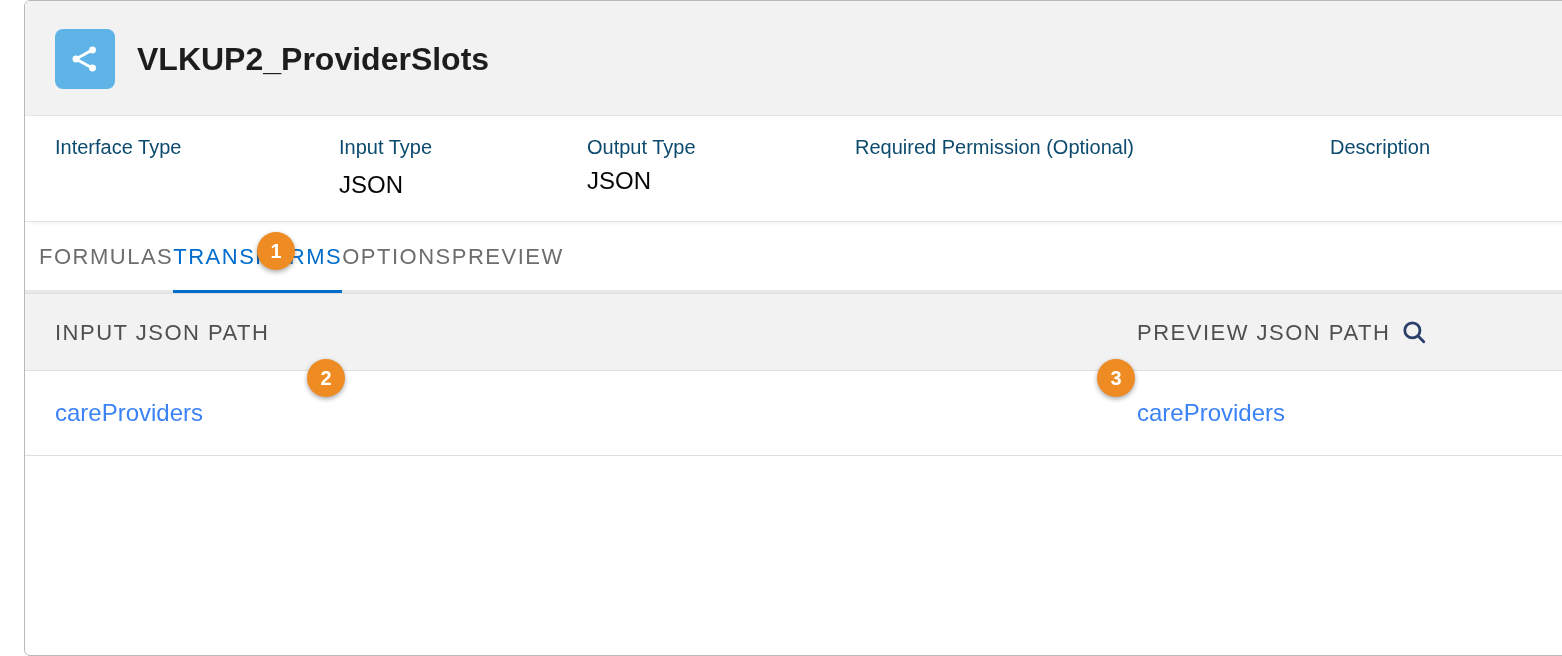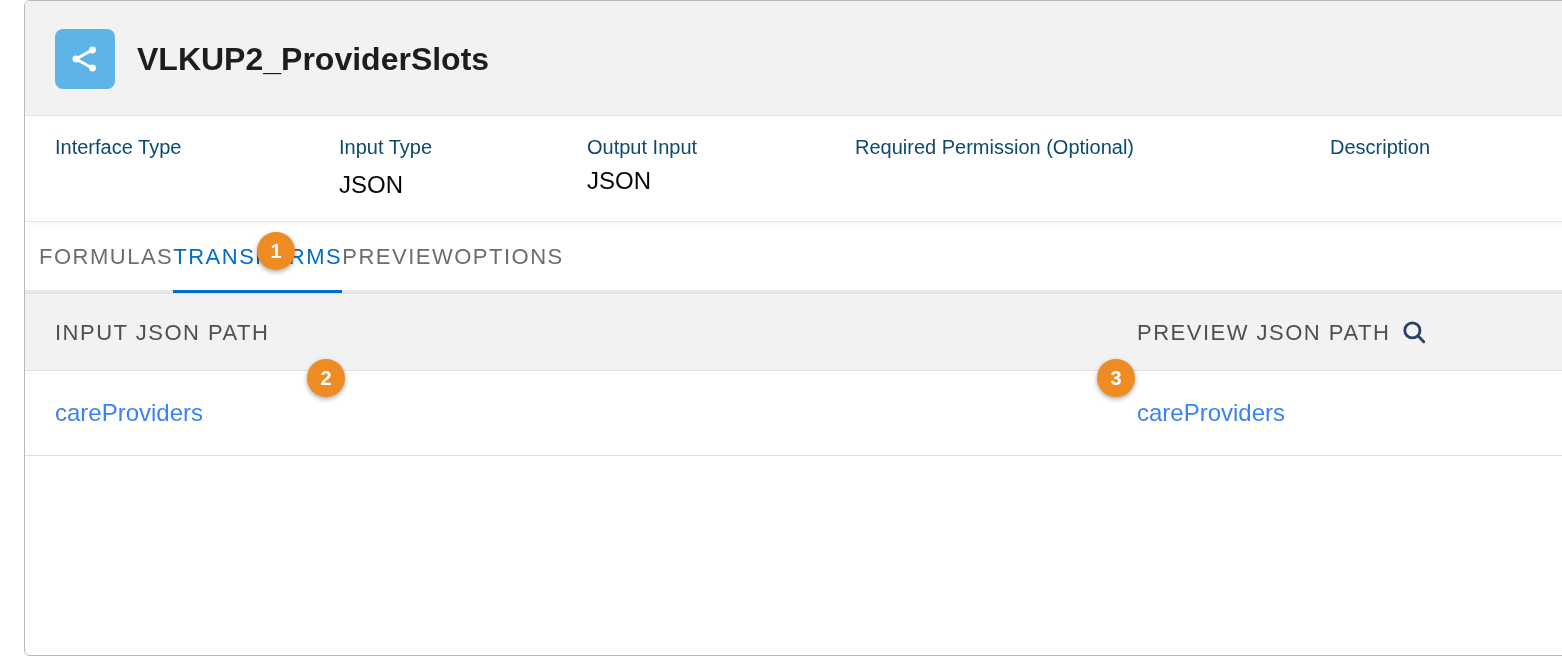--- a/index.html
+++ b/index.html
@@ -66,36 +66,36 @@
 
   <div class="meta">
     <div class="meta-col c1">
       <span class="meta-label">Interface Type</span>
     </div>
     <div class="meta-col c2">
       <span class="meta-label">Input Type</span>
       <span class="meta-value">JSON</span>
     </div>
     <div class="meta-col c3">
-      <span class="meta-label">Output Input</span>
+      <span class="meta-label">Output Type</span>
       <span class="meta-value">JSON</span>
     </div>
     <div class="meta-col c4">
       <span class="meta-label">Required Permission (Optional)</span>
     </div>
     <div class="meta-col c5">
       <span class="meta-label">Description</span>
     </div>
   </div>
 
   <div class="tabs">
     <div class="tab">FORMULAS</div>
     <div class="tab active">TRANSFORMS</div>
+    <div class="tab">OPTIONS</div>
     <div class="tab">PREVIEW</div>
-    <div class="tab">OPTIONS</div>
   </div>
 
   <div class="section-head">
     <div class="col left">
       <span>INPUT JSON PATH</span>
     </div>
     <div class="col right">
       <span>PREVIEW JSON PATH</span>
       <span class="mag">
         <svg viewBox="0 0 24 24" fill="none" stroke="#2a3f6a" stroke-width="2.6" stroke-linecap="round">

